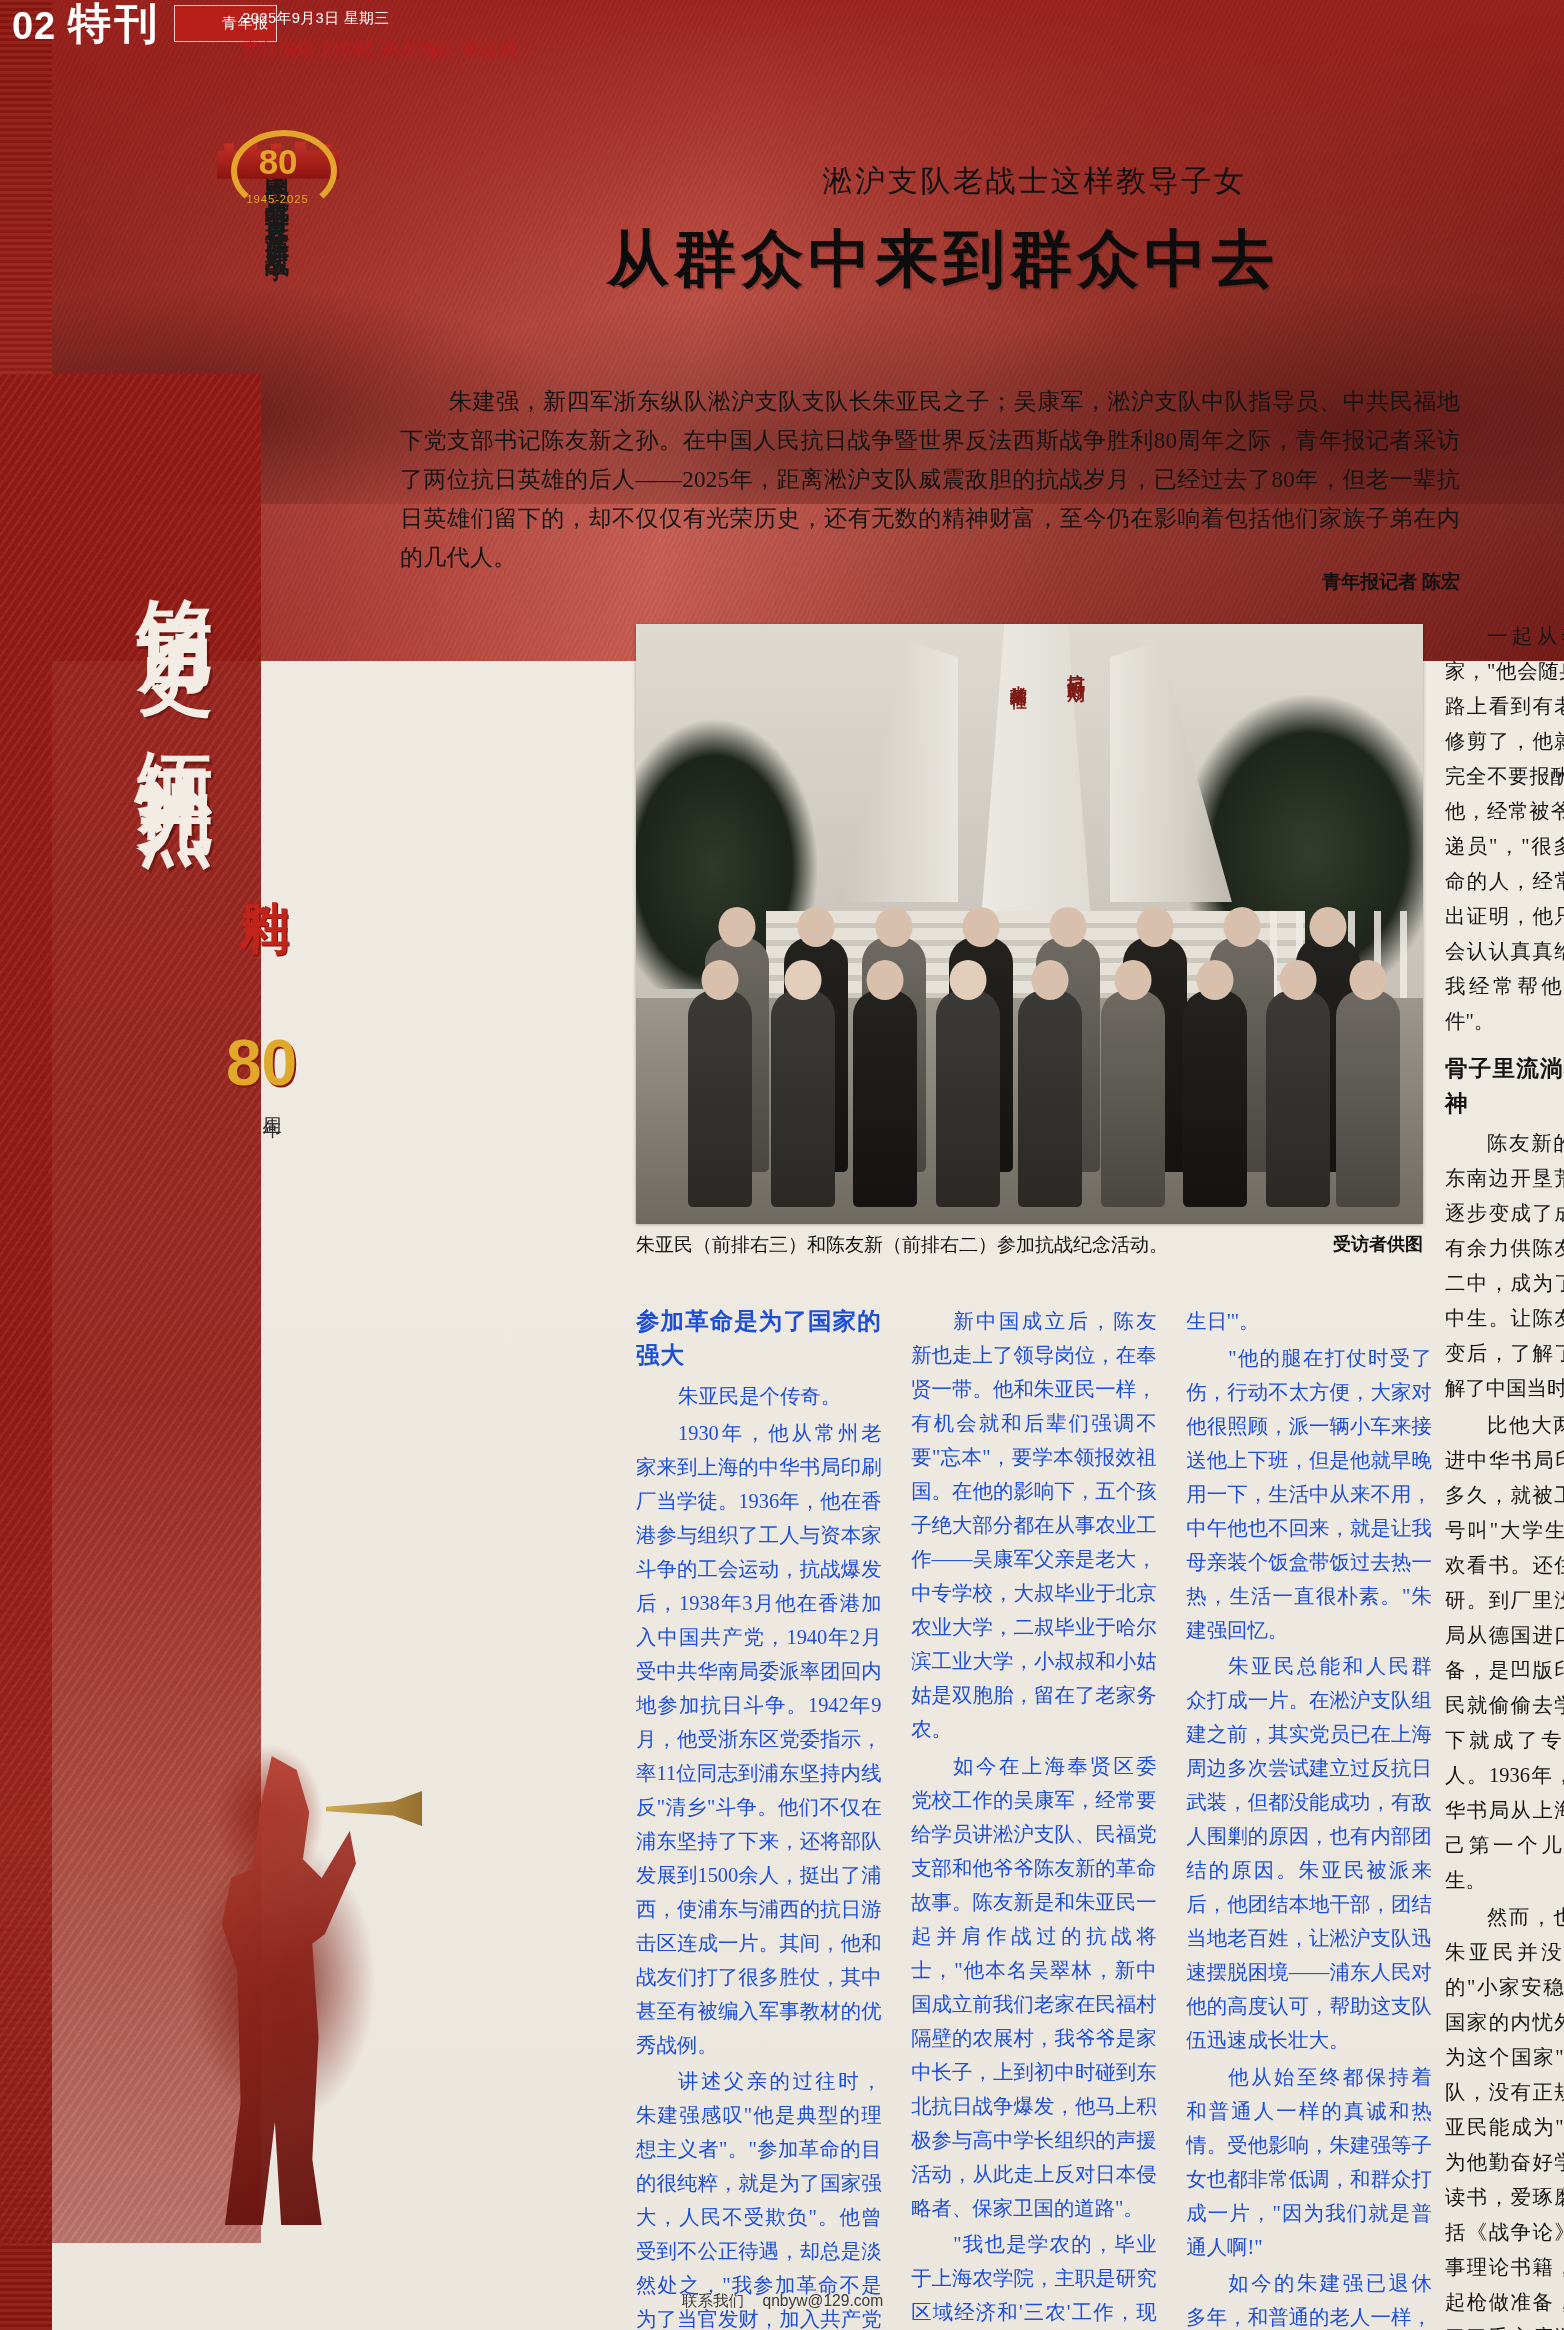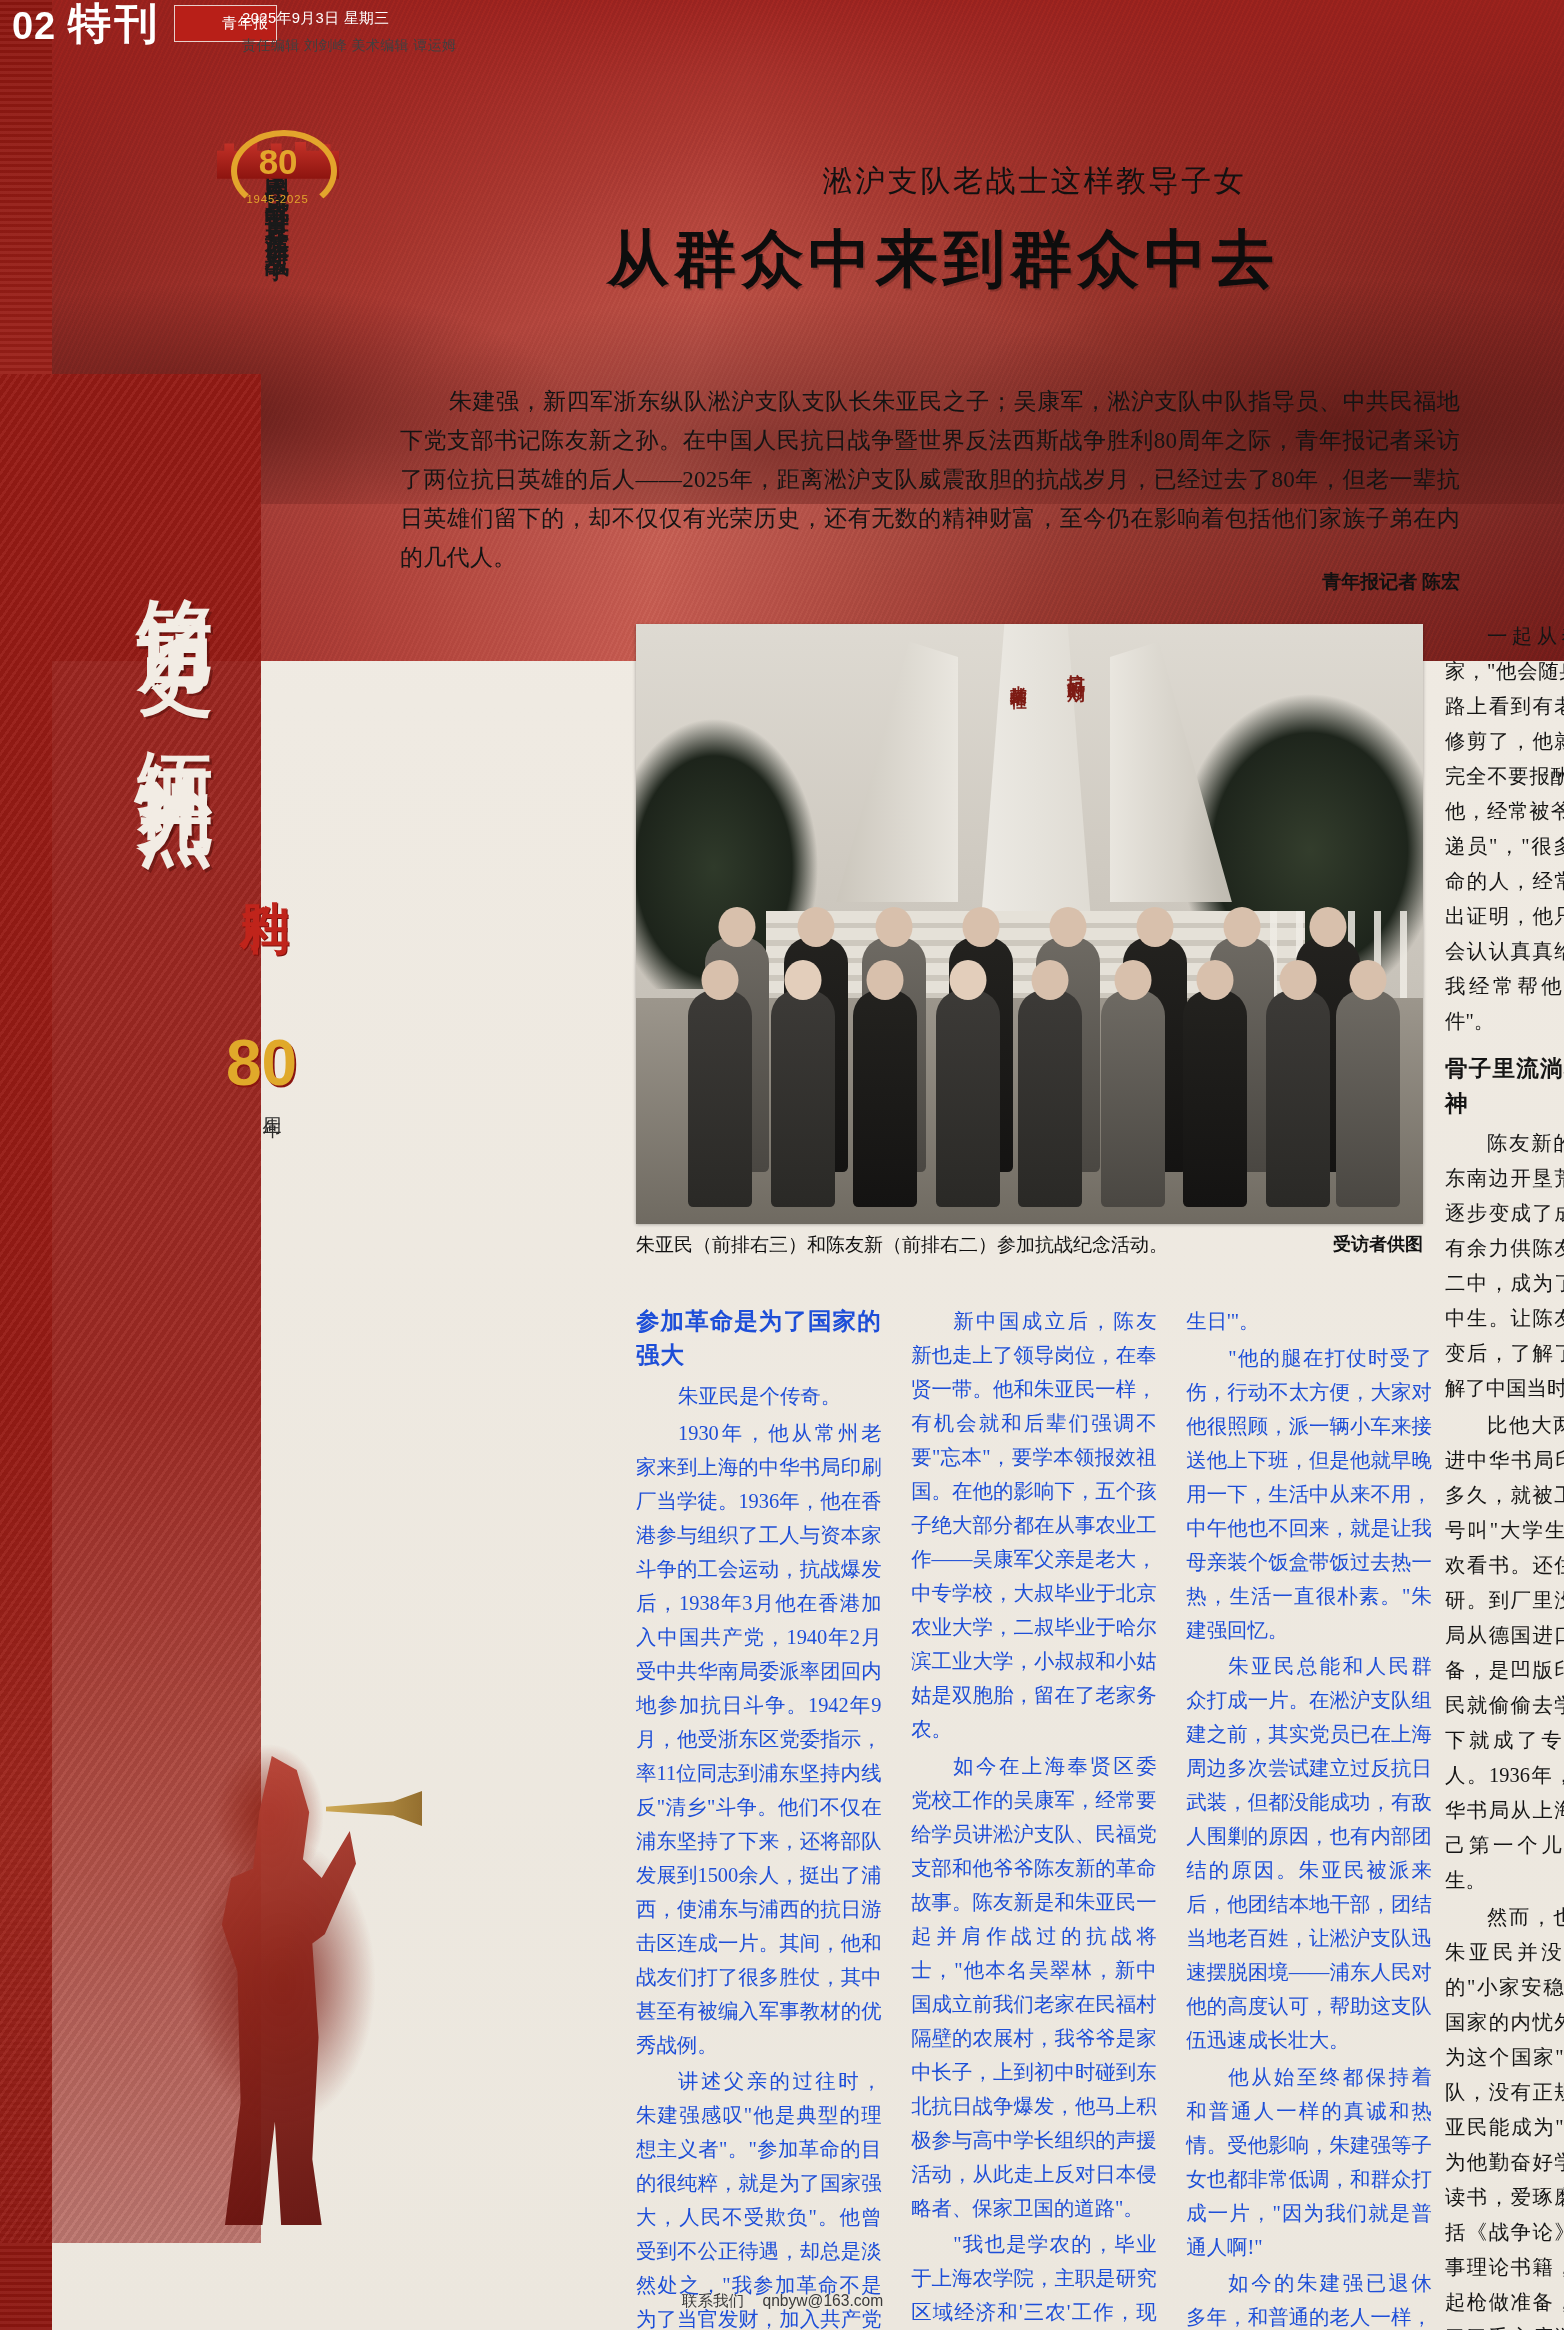--- a/index.html
+++ b/index.html
@@ -68,21 +68,21 @@
     color:#fff;font-weight:700;letter-spacing:3.5px;
   }
   .logo-box{
     position:absolute;left:174px;top:5.2px;width:61px;height:35px;
     background:#b81f18;border:0.9px solid #e8cfcb;padding-left:40px;
   }
   .logo-box span{
     display:block;color:#fff;font-size:14.8px;text-align:center;line-height:35px;letter-spacing:0.9px;
   }
   .md-line1{position:absolute;left:242px;top:8.7px;font-size:14.8px;color:#fff;font-family:"Liberation Sans",sans-serif;letter-spacing:0.4px;}
-  .md-line2{position:absolute;left:242px;top:37px;font-size:14px;color:#404040;font-family:"Liberation Sans",sans-serif;letter-spacing:0.4px;}
+  .md-line2{position:absolute;left:242px;top:37px;font-size:18px;color:#b91c1c;font-family:"Liberation Sans",sans-serif;letter-spacing:0.4px;}
 
   
   .vtitle{
     position:absolute;left:224px;top:130px;width:68px;
     writing-mode:vertical-rl;text-orientation:upright;
     font-size:24px;font-weight:700;color:#1a1a1a;letter-spacing:6px;line-height:1.25;
     z-index:14;
   }
   .vwin{ position:absolute;left:220px;top:862px;width:78px;z-index:14;
     writing-mode:vertical-rl;text-orientation:upright;
@@ -356,15 +356,15 @@
       <p>他从始至终都保持着和普通人一样的真诚和热情。受他影响，朱建强等子女也都非常低调，和群众打成一片，"因为我们就是普通人啊!"</p>
       <p>如今的朱建强已退休多年，和普通的老人一样，帮儿子带孙子或经负担。这些年，苏州市新四军研究会请他写文章、做宣讲，他都是尽力帮忙；上海要建淞沪支队陈列馆，找他核对史料，请他捐款藏品，他也是有求必应。因为他是普通人，所以，"父亲跟人民交朋友"，"我最近去过几次浦东，能感觉当年他跟大家的关系都很好，大家好像都跟他很熟"。</p>
 
     </div>
     <div class="col"></div>
   </div>
 </div>
 
 <div class="footer">
   <span>联系我们</span>
-  <span>qnbyw@163.com</span>
+  <span>qnbyw@129.com</span>
 </div>
 
 
 </body></html>

